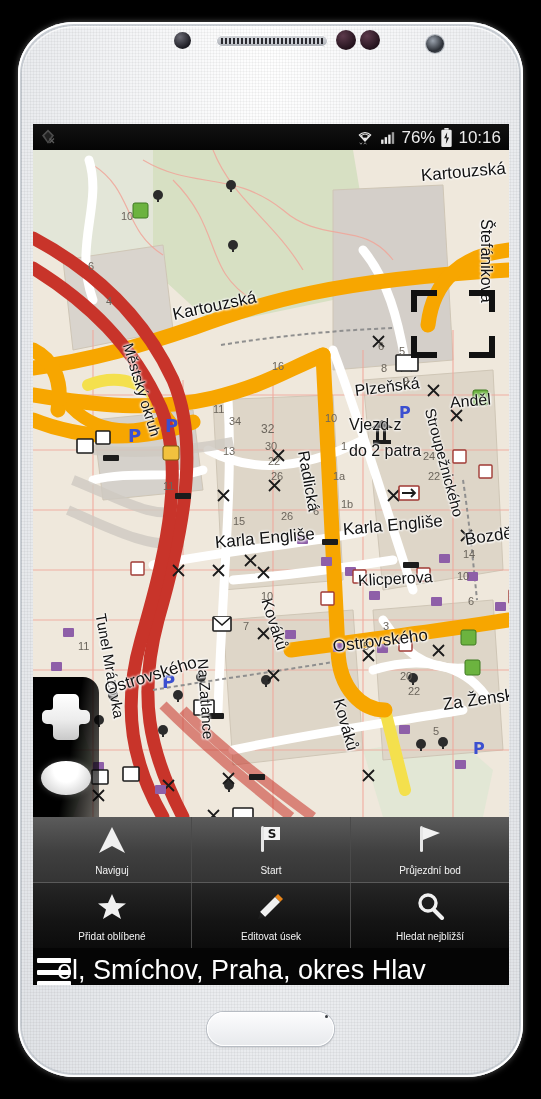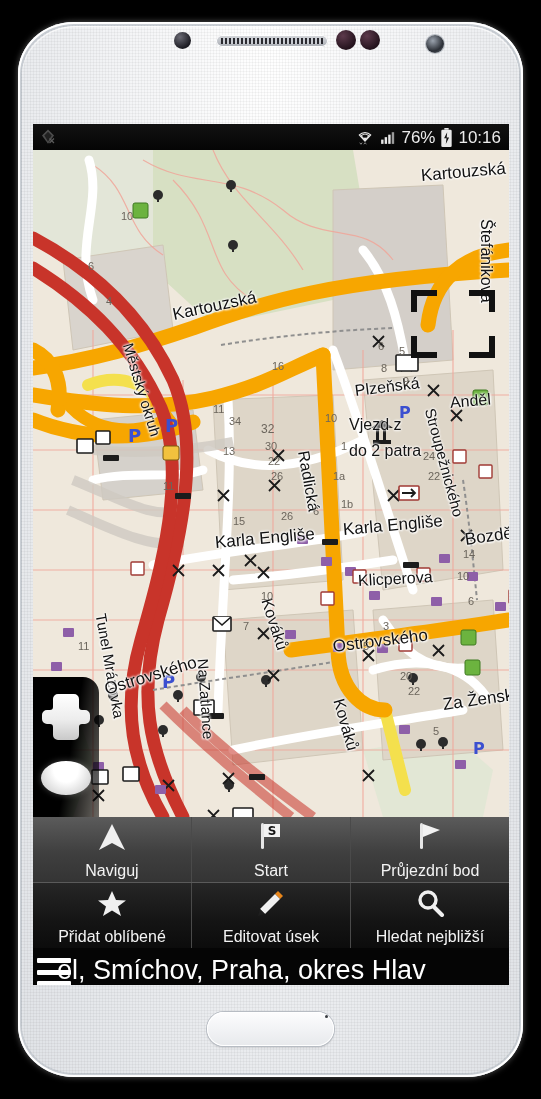--- a/index.html
+++ b/index.html
@@ -98,21 +98,21 @@
   
   .toolbar{width:476px;}
   .trow{display:flex;}
   .tcell{flex:1;height:65px;display:flex;flex-direction:column;align-items:center;justify-content:center;
     box-sizing:border-box;border-right:1px solid #4a4a4a;cursor:pointer;}
   .tcell:last-child{border-right:none;}
   .row1 .tcell{background:linear-gradient(180deg,#5b5b5b 0%,#3f3f3f 55%,#343434 100%);}
   .row2{border-top:1px solid #5a5a5a;}
   .row2 .tcell{background:linear-gradient(180deg,#262626 0%,#141414 60%,#0c0c0c 100%);}
   .tico{height:30px;display:flex;align-items:flex-end;justify-content:center;}
-  .tlabel{color:#f3f3f3;font-size:16px;margin-top:12px;line-height:1;white-space:nowrap;}
+  .tlabel{color:#f3f3f3;font-size:10px;margin-top:12px;line-height:1;white-space:nowrap;}
 
   
   .addrbar{position:relative;height:45px;background:#050505;display:flex;align-items:center;overflow:hidden;}
   .hamb{position:absolute;left:4px;top:8px;width:34px;height:28px;display:flex;flex-direction:column;
     justify-content:space-between;padding:2px 0;z-index:3;cursor:pointer;}
   .hamb b{display:block;height:5px;background:#fff;border-radius:1px;}
   .addrtext{color:#fff;font-size:27px;white-space:nowrap;padding-left:24px;line-height:1;}
 </style>
 </head>
 <body>

